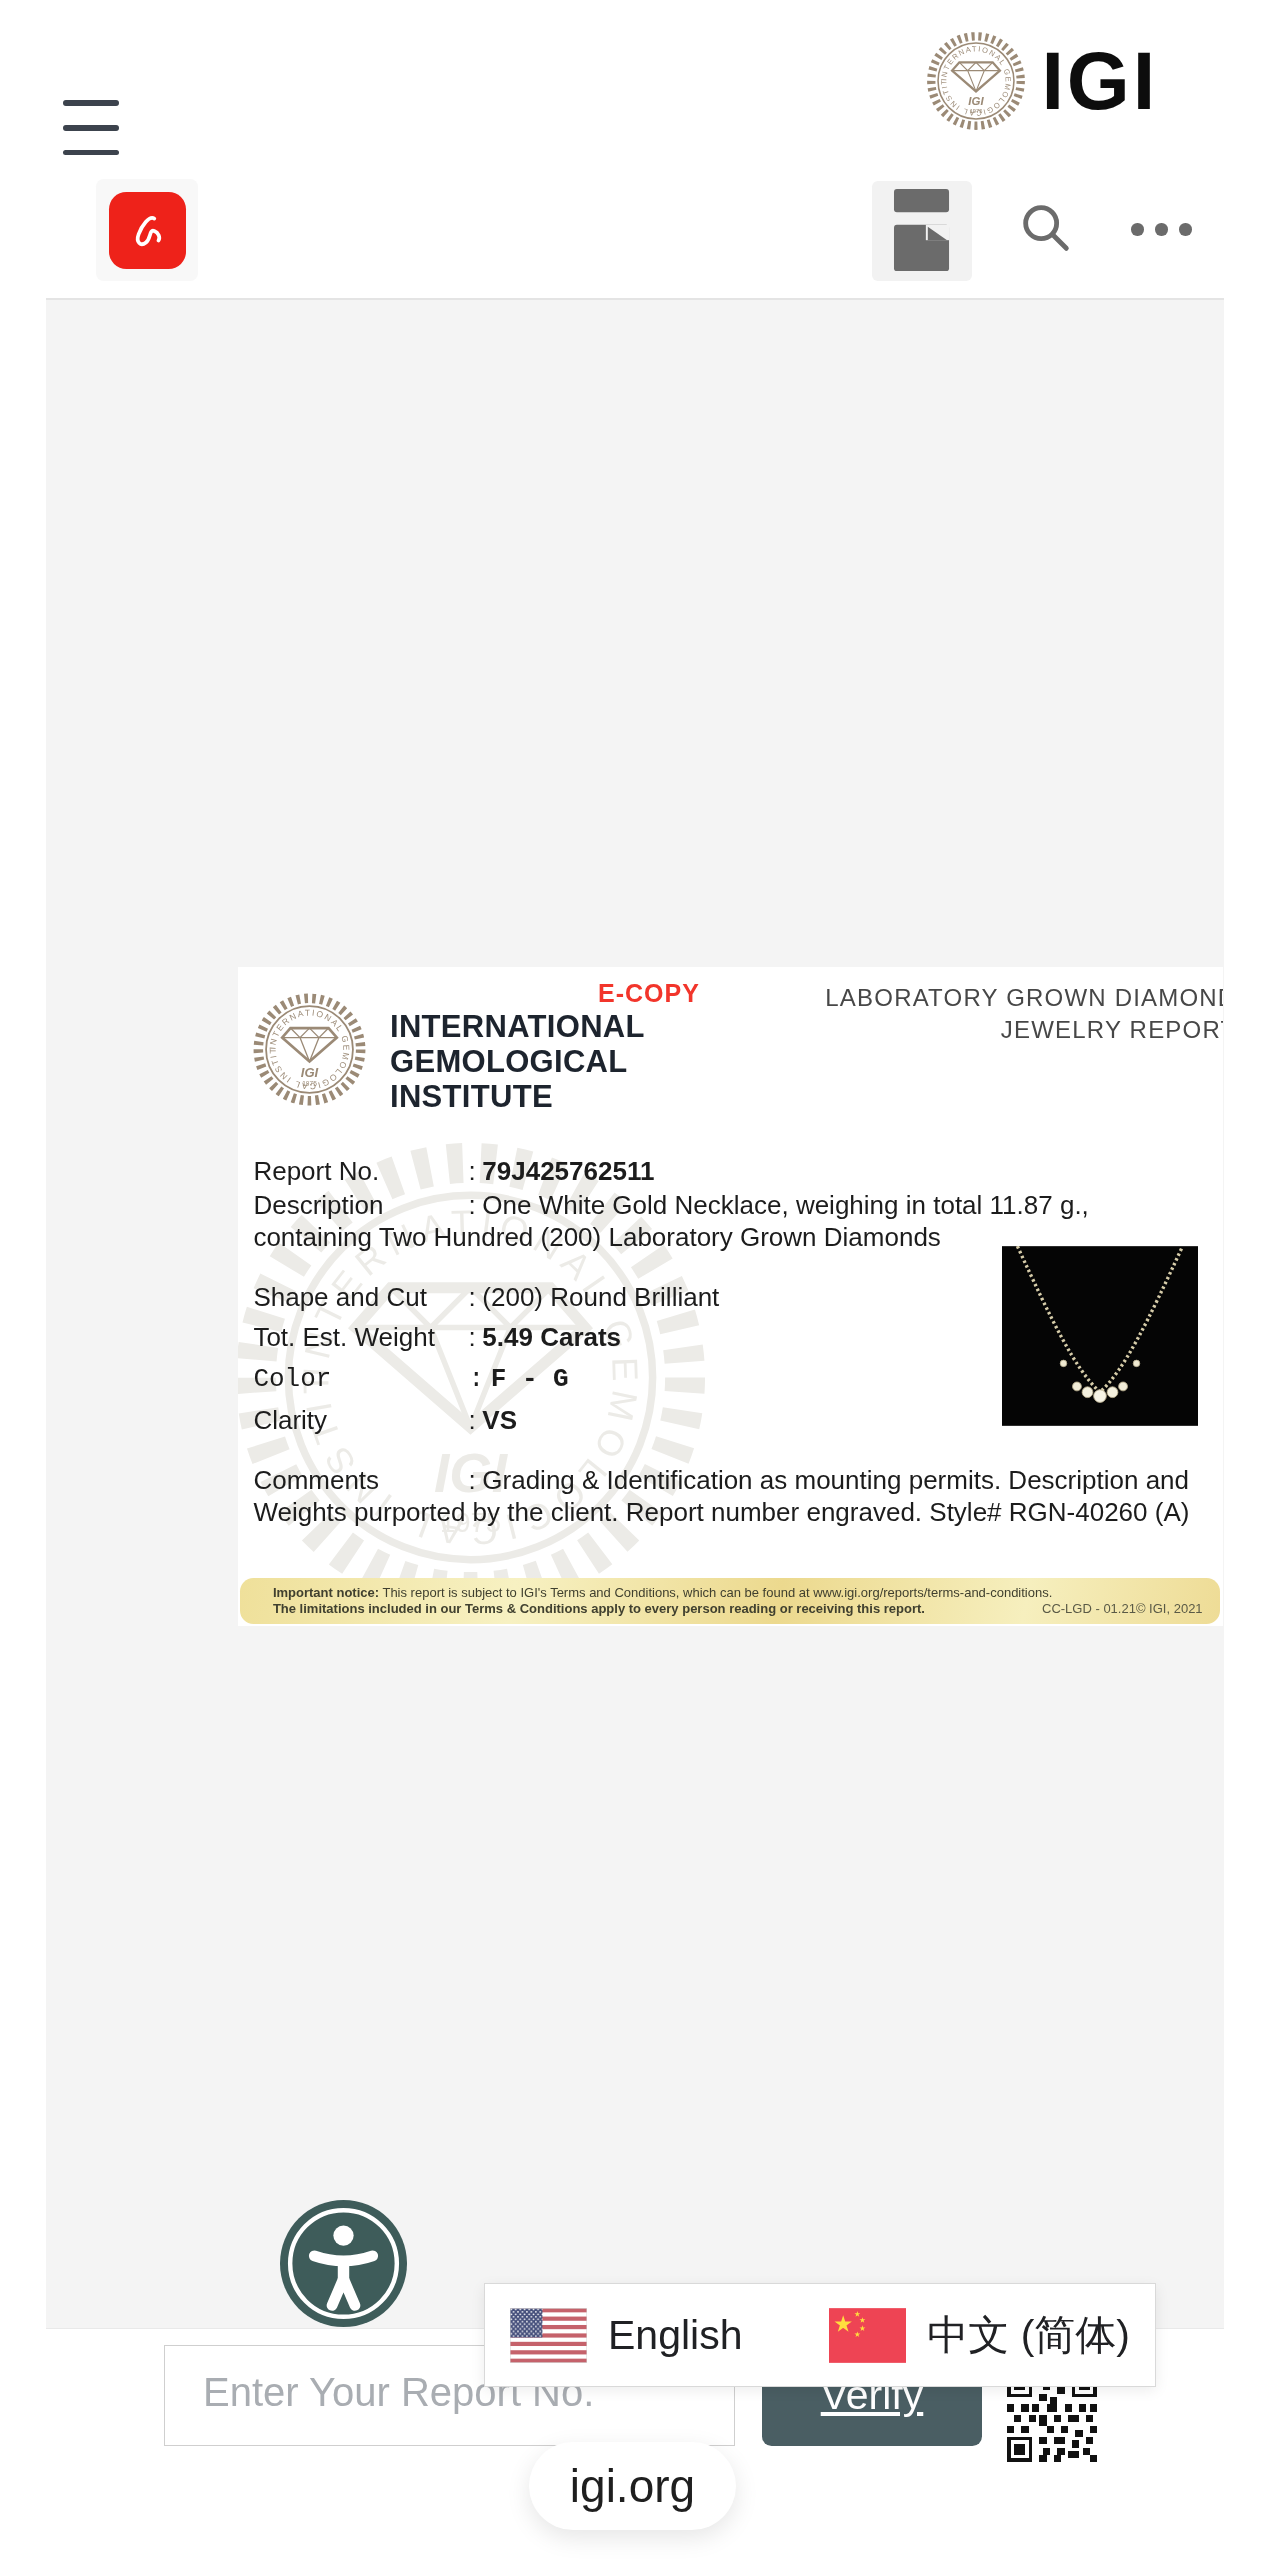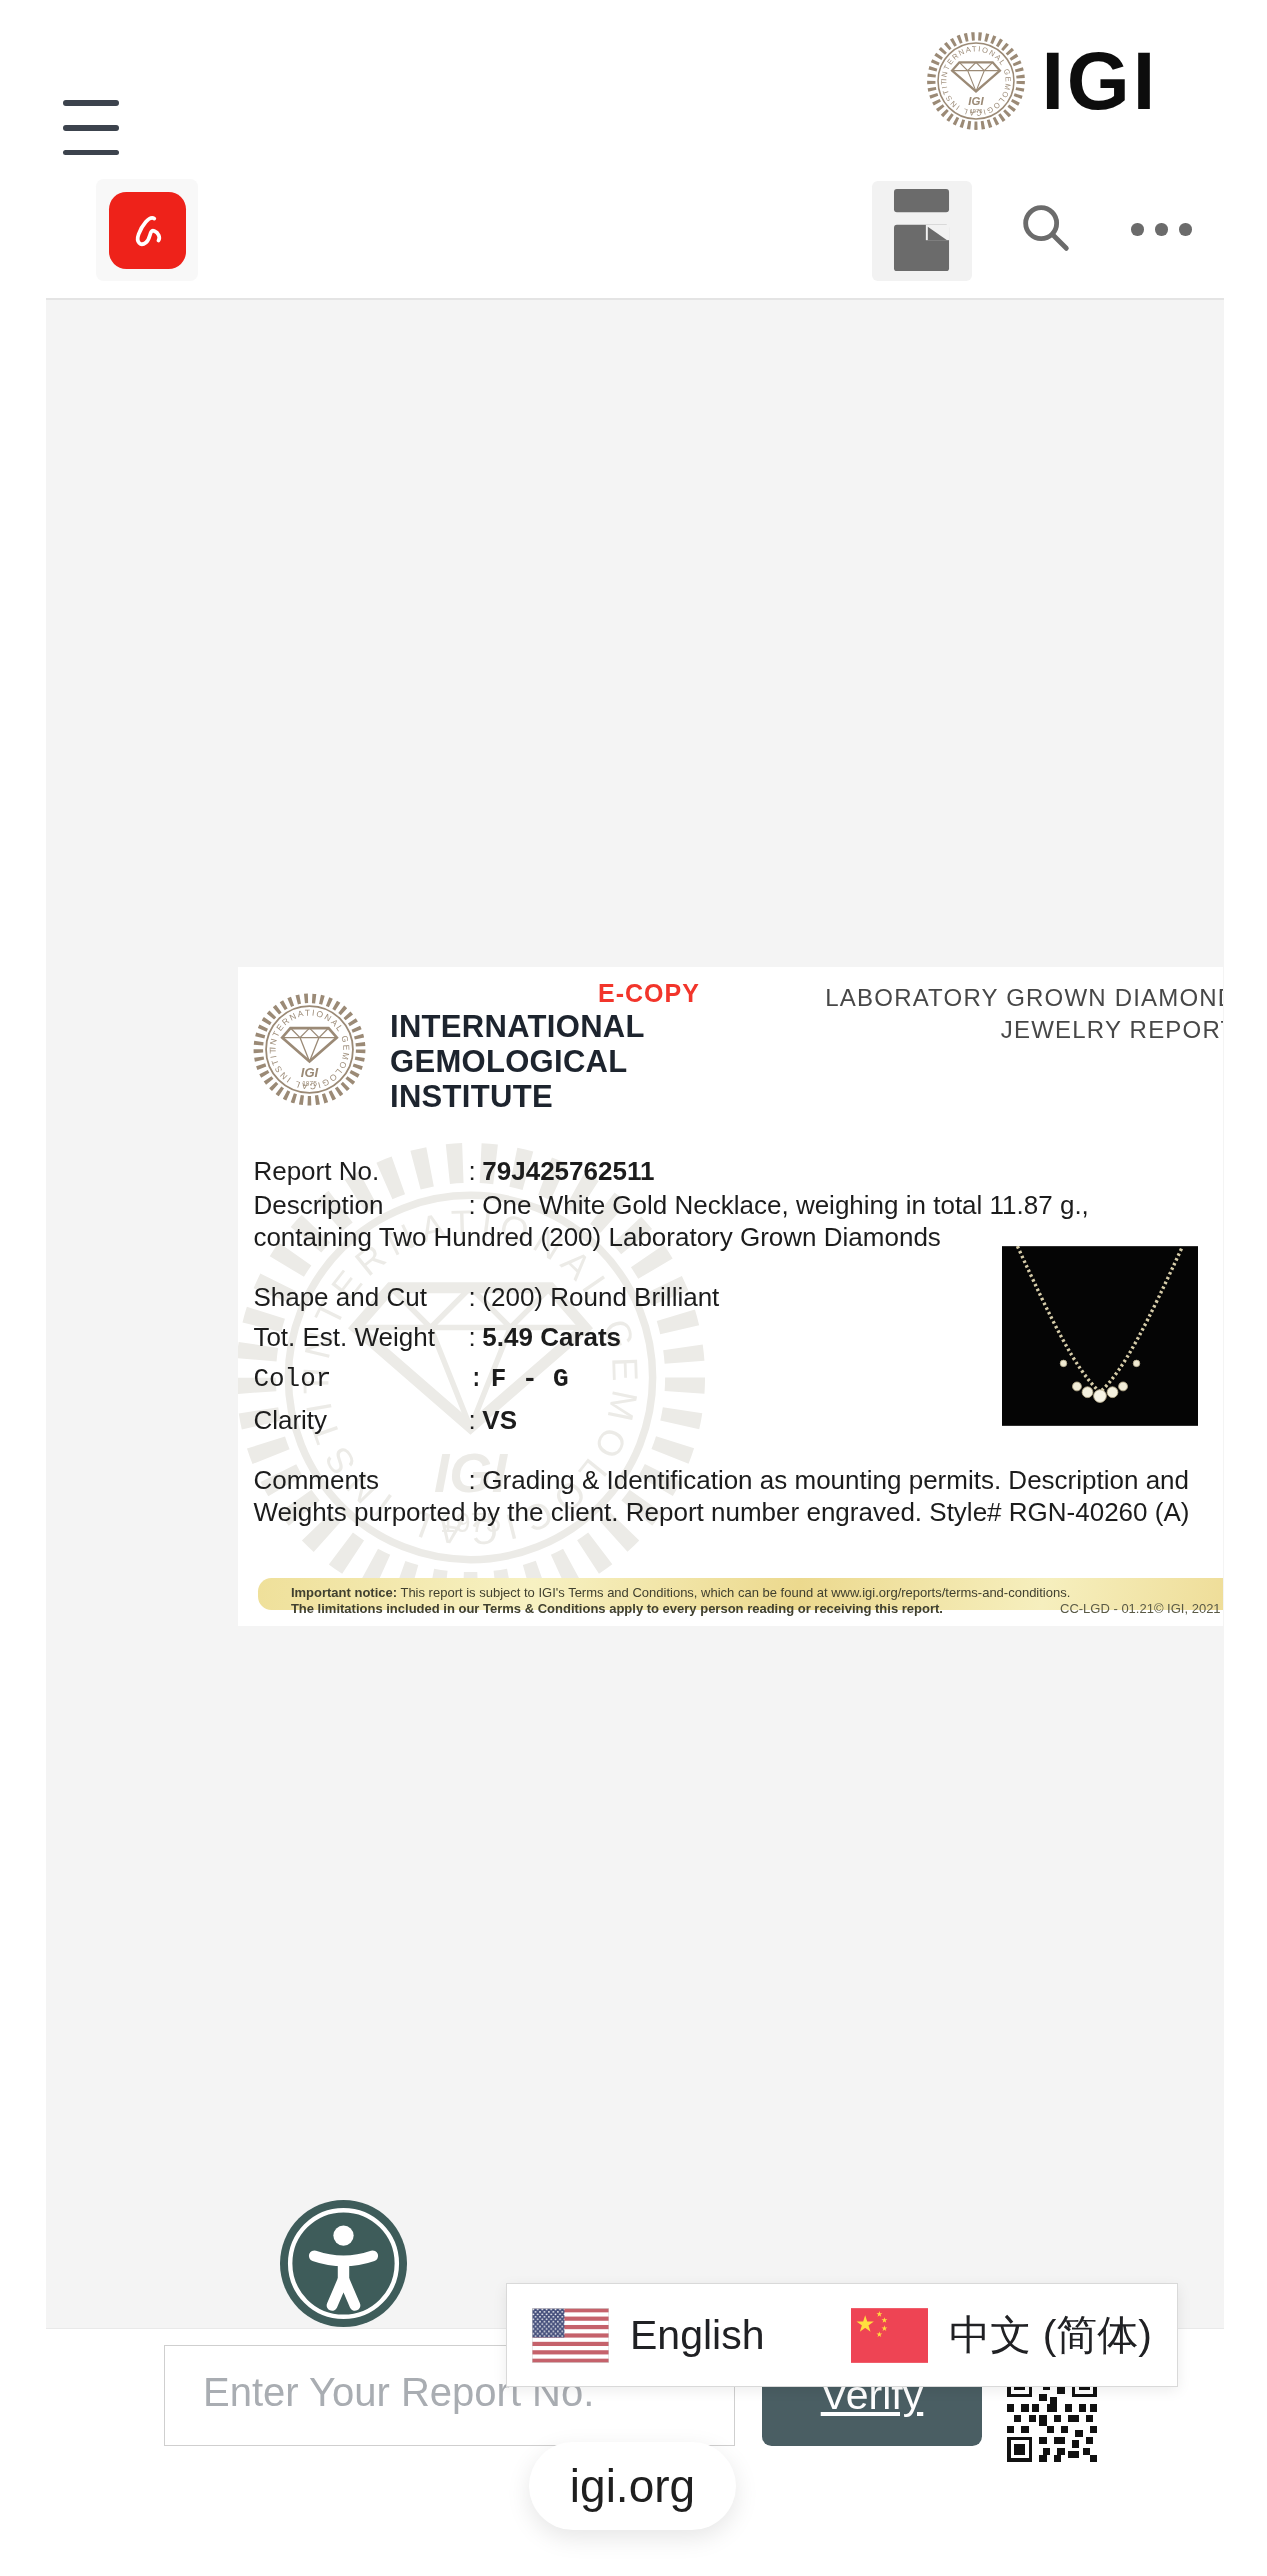--- a/index.html
+++ b/index.html
@@ -32,29 +32,29 @@
   .row .lbl{display:inline-block;width:215px;}
   .row .col{margin-right:6.7px;}
   .row .b{font-weight:700;}
   .row.r2{margin-top:1.9px;}
   .row.r3{margin-top:28px;}
   .row.r4{margin-top:8.6px;}
   .row.r5{margin-top:9.6px;font-family:Liberation Mono, monospace;}
   .row.r6{margin-top:8.6px;}
   .row.r7{margin-top:28px;}
   .photo{position:absolute;left:764px;top:279px;width:196px;height:180px;}
-  .notice{position:absolute;left:1.9px;top:611px;width:980px;height:32px;border-radius:13.4px;
+  .notice{position:absolute;left:1.9px;top:611px;width:980px;height:46px;border-radius:13.4px;
     background:linear-gradient(100deg,#efe09a 0%,#f7f1c2 28%,#ecd98e 55%,#f6efbe 80%,#eedc96 100%);
-    font-size:13px;line-height:16.3px;color:#40402f;box-sizing:border-box;padding:6.7px 17.3px 0 33px;margin-left:18px;}
+    font-size:13px;line-height:16.3px;color:#40402f;box-sizing:border-box;padding:6.7px 17.3px 0 33px;}
   .notice .nl2{display:flex;}
   .notice .bold{font-weight:700;}
   .notice .code{margin-left:auto;color:#5a5a46;}
   
   .a11y-btn{position:absolute;left:280px;top:2200px;width:127px;height:127px;cursor:pointer;}
-  .lang-popup{position:absolute;left:506px;top:2283px;width:672px;height:104px;background:#fff;border:1.9px solid #d9d9d9;box-shadow:0 3.8px 13.4px rgba(0,0,0,.08);box-sizing:border-box;display:flex;align-items:center;justify-content:space-between;padding:12px 25px;z-index:5;}
+  .lang-popup{position:absolute;left:484px;top:2283px;width:672px;height:104px;background:#fff;border:1.9px solid #d9d9d9;box-shadow:0 3.8px 13.4px rgba(0,0,0,.08);box-sizing:border-box;display:flex;align-items:center;justify-content:space-between;padding:12px 25px;z-index:5;}
   .lang-item{display:flex;align-items:center;gap:21px;font-size:41px;color:#202124;cursor:pointer;}
   .lang-item svg{width:77px;height:55px;display:block;}
   .report-input{position:absolute;left:164px;top:2345px;width:571px;height:101px;border:1.9px solid #cfcfcf;background:#fff;box-sizing:border-box;font-size:40px;padding:0 19px 7px 38px;color:#5f6368;font-family:"Liberation Sans",sans-serif;z-index:1;}
   .report-input::placeholder{color:#a9adb2;}
   .verify-btn{position:absolute;left:762px;top:2345px;width:220px;height:101px;background:#4a5e63;border:none;border-radius:9.6px;color:#fff;font-size:41px;font-family:"Liberation Sans",sans-serif;z-index:1;cursor:pointer;text-decoration:underline;}
   .qr{position:absolute;left:1007px;top:2372px;width:90px;height:90px;}
   .igiorg-btn{position:absolute;left:529px;top:2442px;width:207px;height:88px;background:#fff;border-radius:44px;box-shadow:0 7.7px 25px rgba(0,0,0,.10);display:flex;align-items:center;justify-content:center;font-size:46px;color:#1f1f1f;z-index:6;cursor:pointer;}
   svg{display:block;}
 </style>
 </head>

